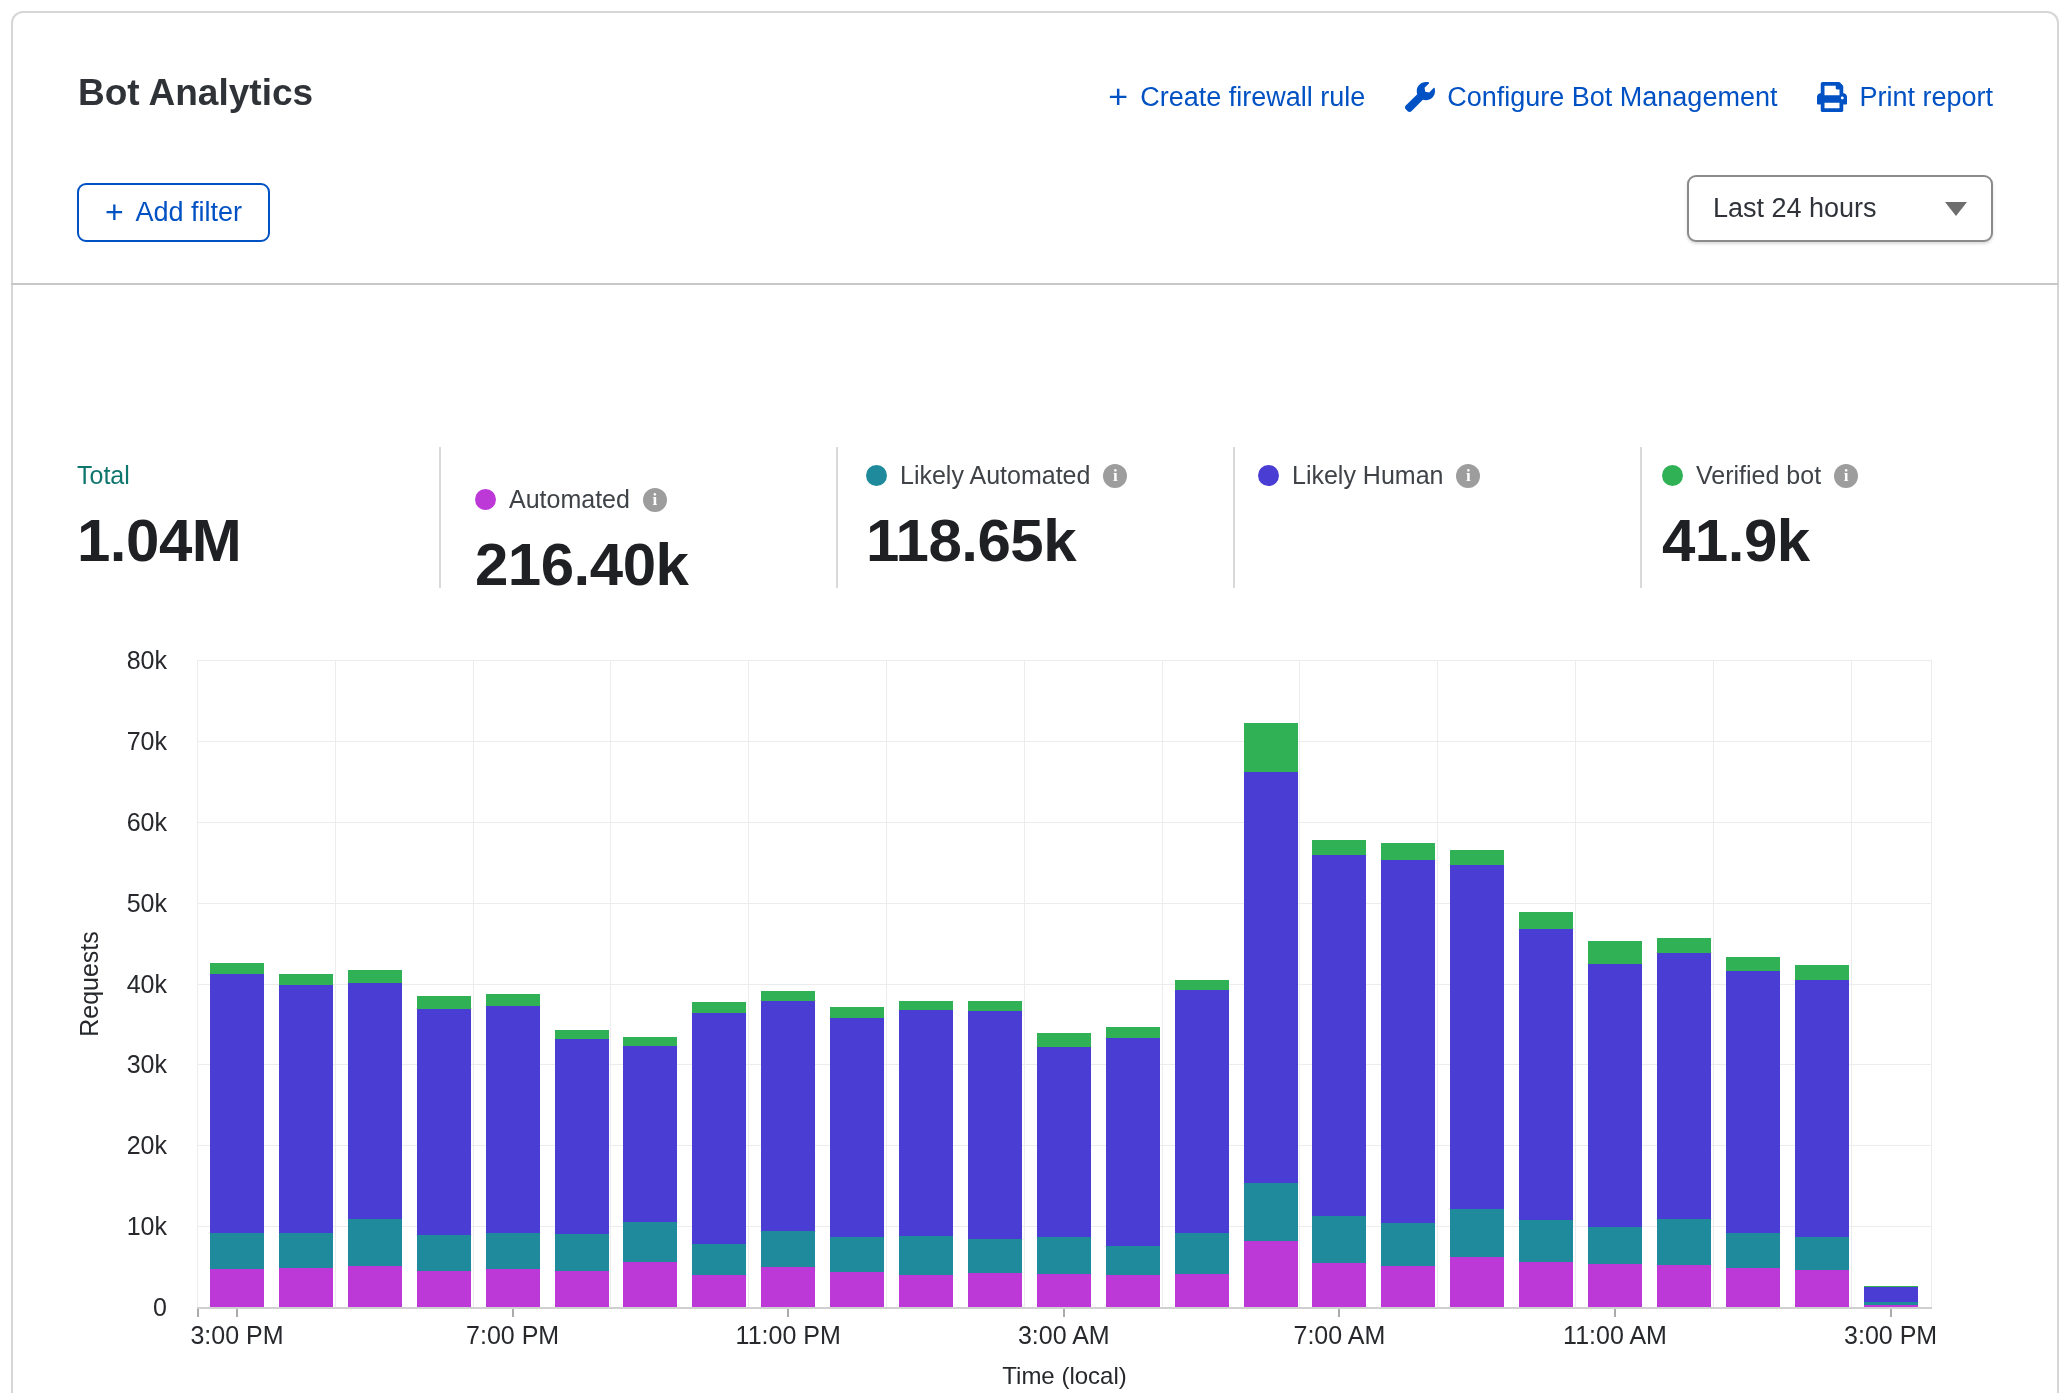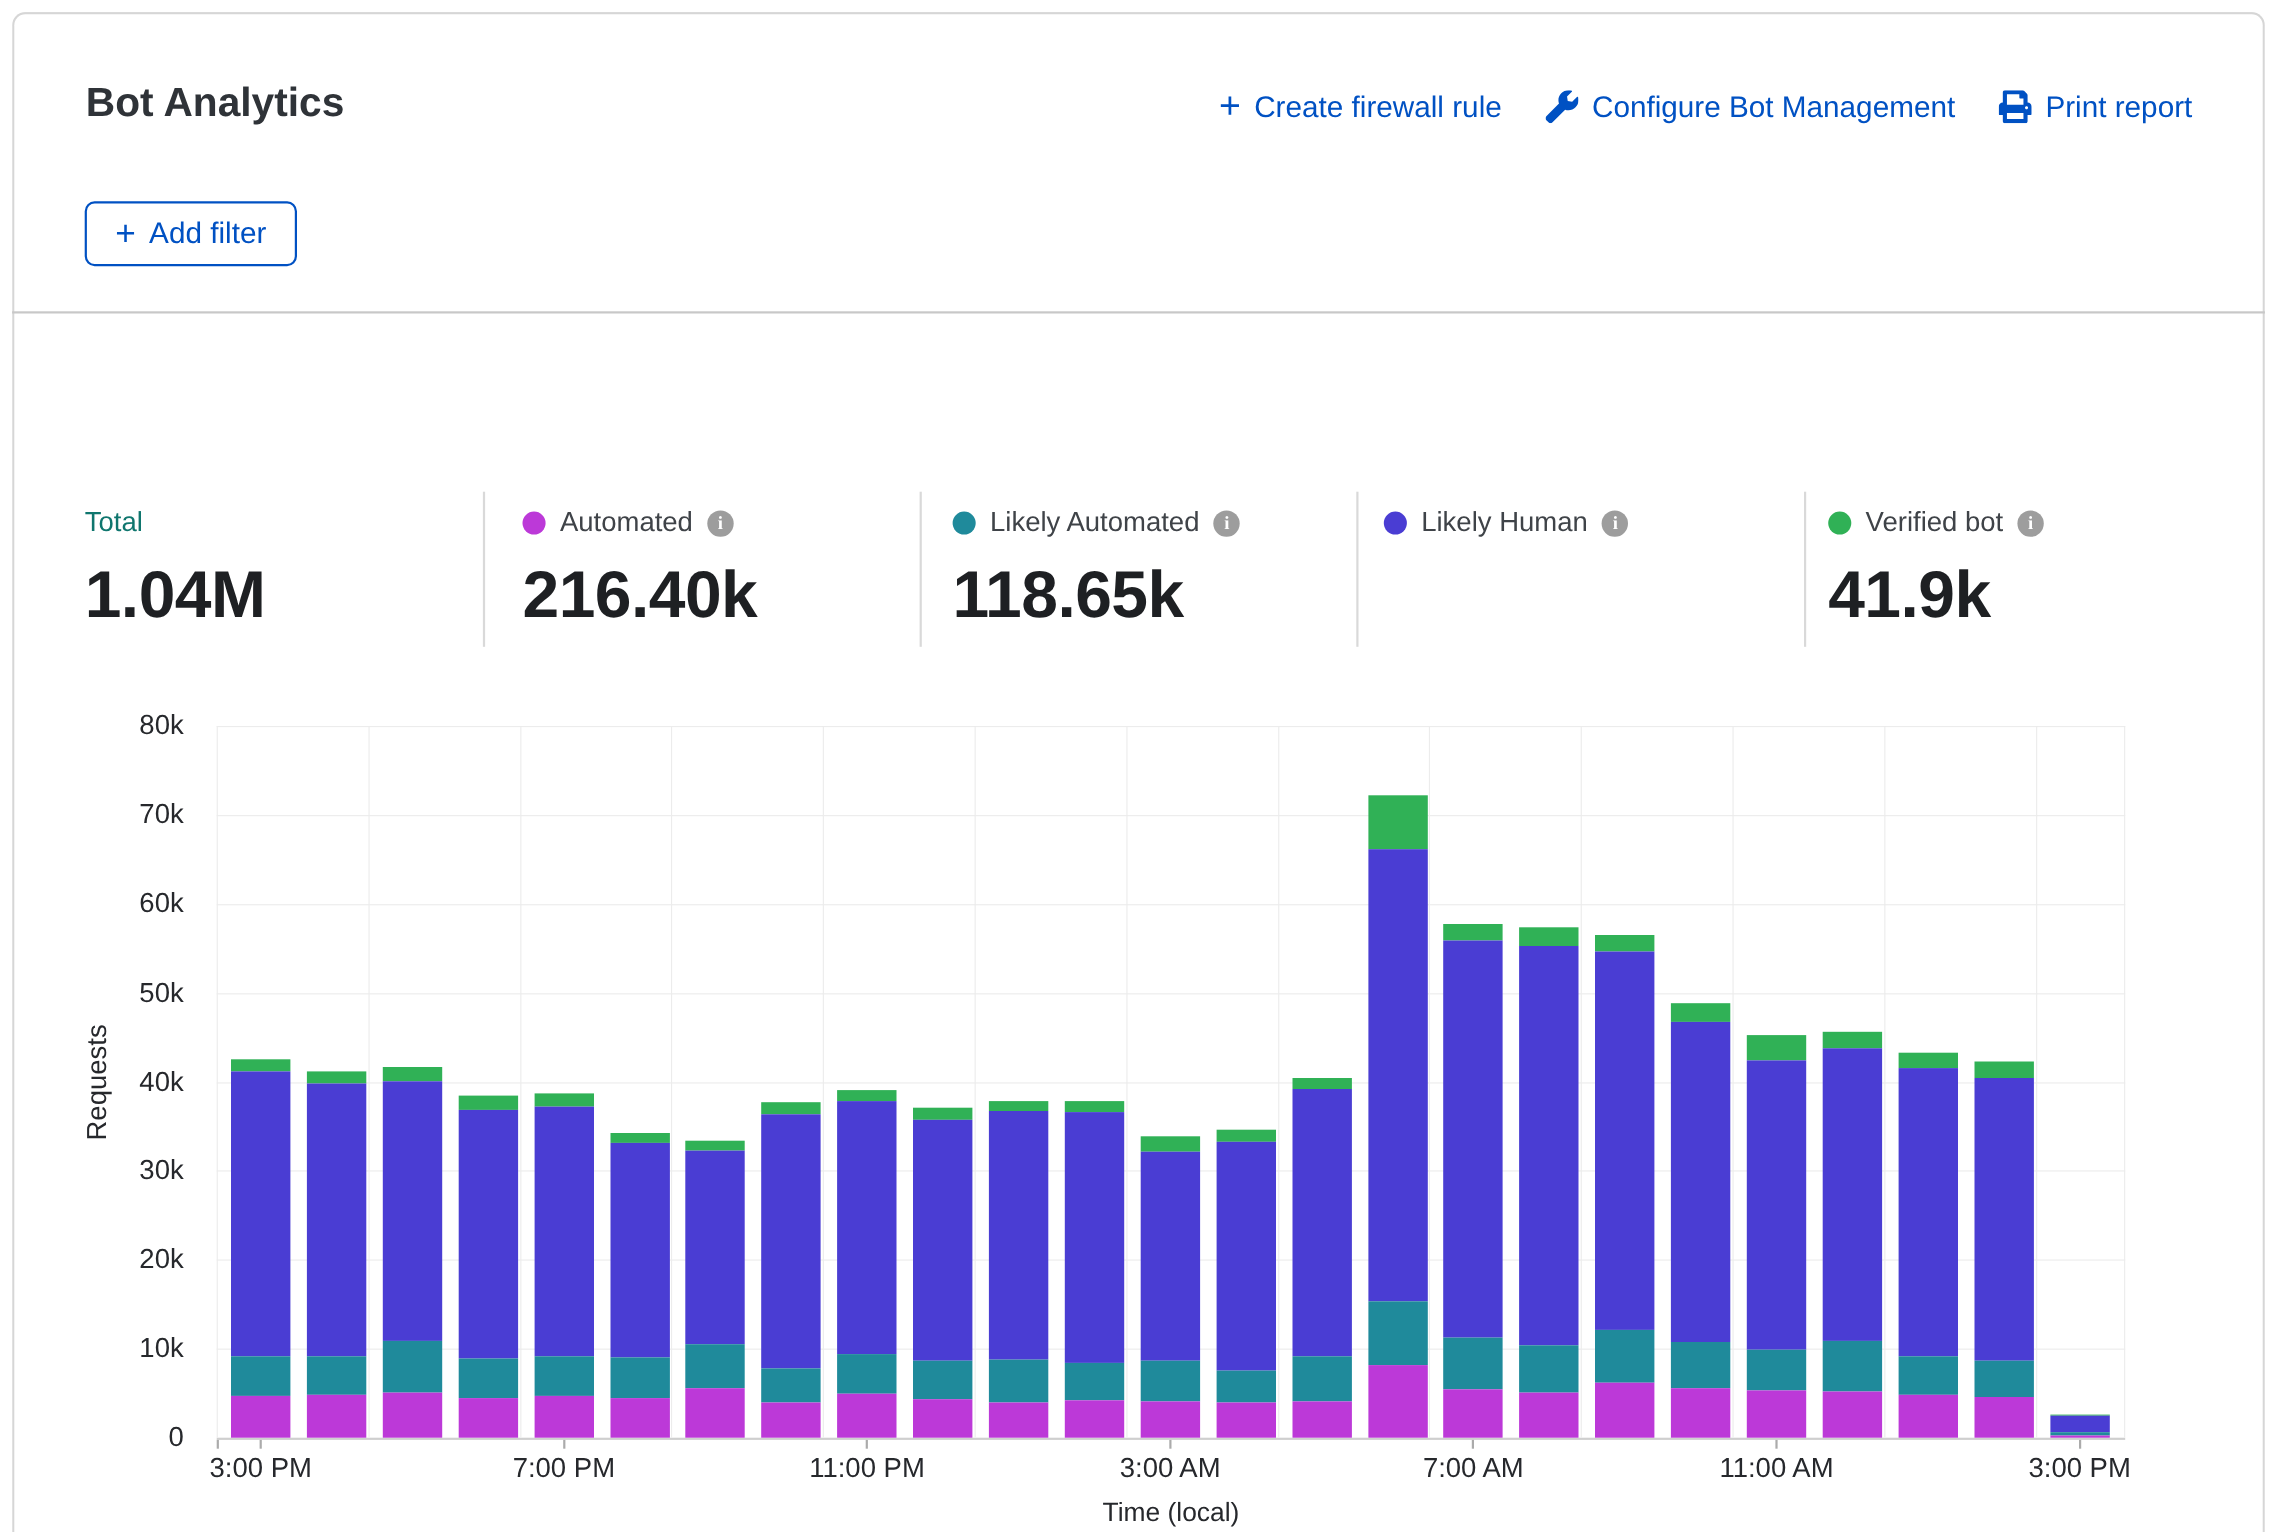--- a/index.html
+++ b/index.html
@@ -77,30 +77,34 @@
       </span>
       <span>Print report</span>
     </a>
   </div>
 
   <button class="add-filter">
     <span class="plus-glyph">+</span>
     <span>Add filter</span>
   </button>
 
+  <div class="time-select">
+    <span>Last 24 hours</span>
+    <span class="caret"></span>
+  </div>
 
   <div class="section-divider"></div>
 
 
   <div class="stat" style="left:77px;">
     <div class="stat-label-row total-label">Total</div>
     <div class="stat-value">1.04M</div>
   </div>
   <div class="stat-divider" style="left:439px;"></div>
-  <div class="stat" style="left:475px;">
+  <div class="stat" style="left:475px;margin-top:24px;">
     <div class="stat-label-row">
       <span class="dot" style="background: rgb(188, 57, 216);"></span>
       <span>Automated</span>
       <span class="info-icon">i</span>
     </div>
     <div class="stat-value">216.40k</div>
   </div>
   <div class="stat-divider" style="left:836px;"></div>
   <div class="stat" style="left:866px;">
     <div class="stat-label-row">

